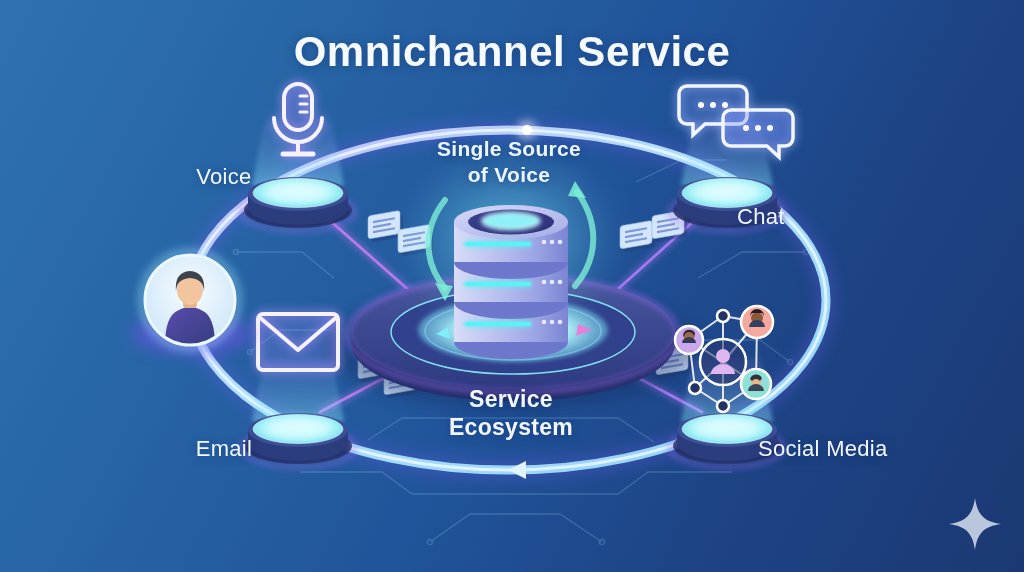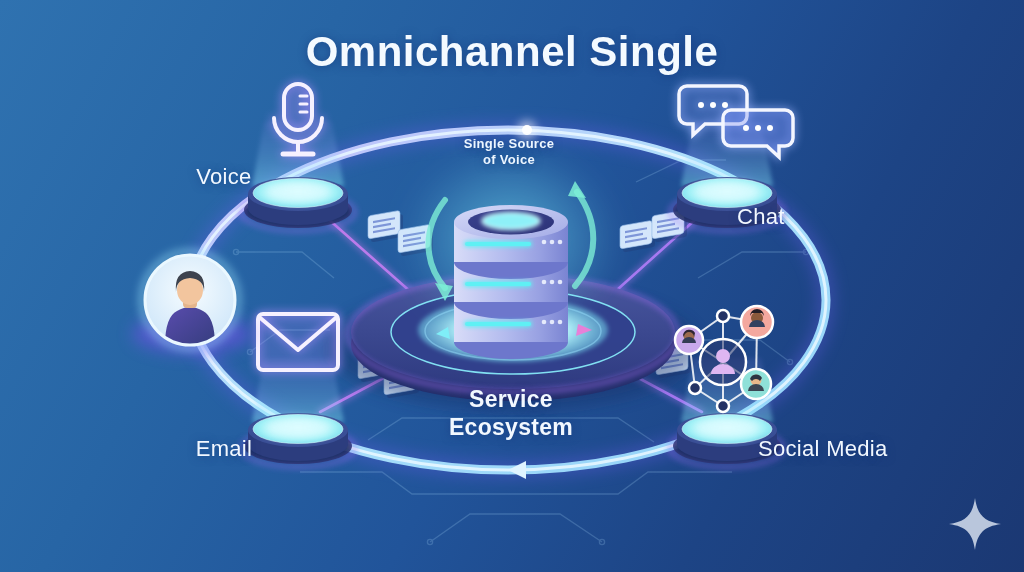--- a/index.html
+++ b/index.html
@@ -8,21 +8,21 @@
     background:linear-gradient(118deg,#2f72b0 0%,#2765a5 26%,#21549a 52%,#1d4485 74%,#1b3873 100%);
     font-family:"Liberation Sans",sans-serif;
   }
   .stage svg{position:absolute;inset:0;}
   .lbl{
     position:absolute;color:#f2f8ff;text-align:center;
     text-shadow:0 1px 8px rgba(20,50,120,.55);
     letter-spacing:.3px;line-height:1.22;user-select:none;
   }
   .title{top:26px;left:0;width:1024px;font-size:42px;font-weight:bold;letter-spacing:.5px;color:#f4faff;}
-  .center-top{top:136px;left:389px;width:240px;font-size:13px;font-weight:bold;color:#ecf6ff;}
+  .center-top{top:136px;left:389px;width:240px;font-size:21px;font-weight:bold;color:#ecf6ff;}
   .center-bottom{top:385px;left:391px;width:240px;font-size:23px;font-weight:bold;}
   .chan{font-size:22px;font-weight:500;}
   .voice{top:164px;left:164px;width:120px;}
   .chat{top:164px;left:737px;width:110px;text-align:left;margin-top:40px;}
   .email{top:436px;left:164px;width:120px;}
   .social{top:436px;left:758px;width:165px;text-align:left;}
 </style>
 </head>
 <body>
 
@@ -331,21 +331,21 @@
       <ellipse cx="190" cy="290" rx="13" ry="15" fill="#f2c59e"></ellipse>
       <path d="M176,292 Q174,272 190,271 Q206,272 204,292 Q204,279 190,278 Q176,279 176,292 Z" fill="#3e434e"></path>
     </g>
   </g>
 
   <g transform="translate(975,524)">
     <path d="M0,-26 C2.5,-9 9,-2.5 26,0 C9,2.5 2.5,9 0,26 C-2.5,9 -9,2.5 -26,0 C-9,-2.5 -2.5,-9 0,-26 Z" fill="#b9c6dc"></path>
   </g>
 </svg>
 
-  <div class="lbl title">Omnichannel Single</div>
+  <div class="lbl title">Omnichannel Service</div>
 
   <div class="lbl center-top">
     <div>Single Source</div>
     <div>of Voice</div>
   </div>
 
   <div class="lbl center-bottom">
     <div>Service</div>
     <div>Ecosystem</div>
   </div>

